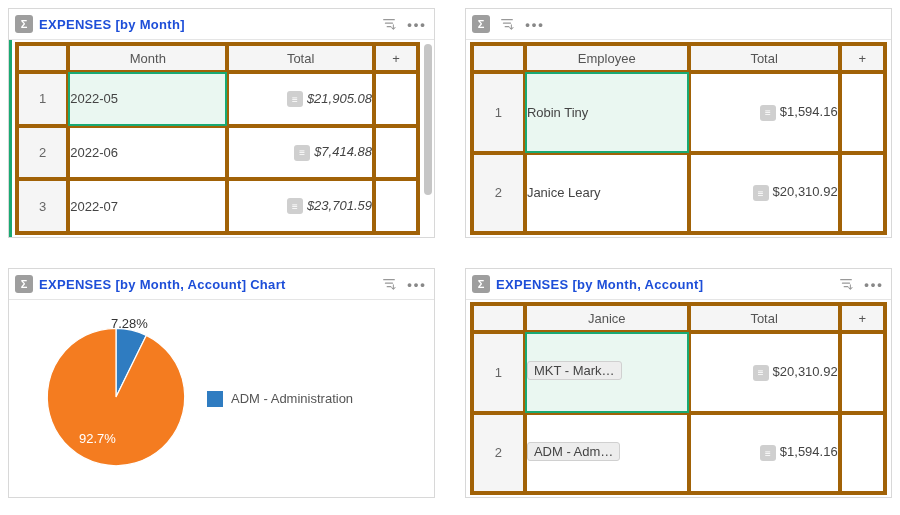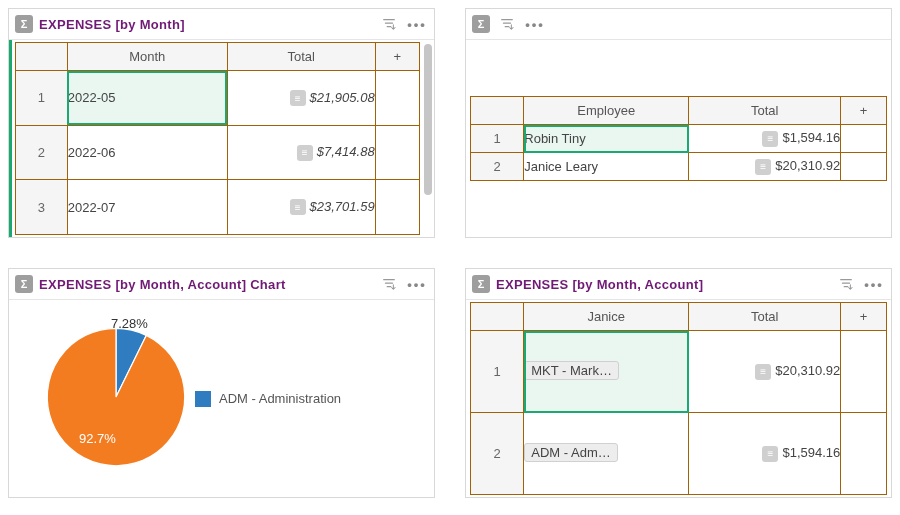--- a/index.html
+++ b/index.html
@@ -33,21 +33,21 @@
   }
   .sigma {
     width: 18px; height: 18px;
     background: #9e9e9e;
     color: #fff;
     font-weight: bold;
     font-size: 11px;
     border-radius: 3px;
     display: flex; align-items: center; justify-content: center;
   }
-  .card-title { flex: 1; font-weight: 600; letter-spacing: .3px; color:#701a75; }
+  .card-title { flex: 1; font-weight: 600; letter-spacing: .3px; color:#1d4ed8; }
   .btn-icon {
     width: 22px; height: 22px;
     display: flex; align-items: center; justify-content: center;
     color:#888;
     border-radius:3px;
   }
   .more-dots { letter-spacing: 2px; font-weight:bold; }
   .card-body {
     flex:1;
     position:relative;
@@ -60,21 +60,21 @@
     position:absolute; left:0; top:0; bottom:0; width:3px;
     background:#1aa972;
   }
   
   table.data {
     border-collapse: collapse;
     width: 100%;
     table-layout: fixed;
   }
   .data th, .data td {
-    border: 1px solid #a16207;
+    border: 4px solid #a16207;
     padding: 4px 0;
     height: 28px;
     white-space: nowrap;
     overflow:hidden;
     text-overflow:ellipsis;
   }
   .data th {
     background: #f5f5f5;
     font-weight: normal;
     text-align: center;
@@ -110,21 +110,21 @@
   
   .fake-scroll {
     position:absolute; right:2px; top:4px; bottom:4px; width:8px;
   }
   .fake-scroll .thumb {
     position:absolute; left:0; right:0; top:0; height:80%;
     background:#c6c6c6; border-radius:4px;
   }
   
   .chart-wrap {
-    display:flex; align-items:center; gap:4px; padding:10px 12px 10px 30px; width:100%;
+    display:flex; align-items:center; gap:16px; padding:10px 12px 10px 30px; width:100%;
   }
   .legend { font-size:13px; color:#555; }
   .legend .row { display:flex; align-items:center; gap:8px; margin:4px 0;}
   .swatch { width:16px;height:16px; }
   .label-abs { position:absolute; font-size:13px; color:#333; }
   svg.pie { overflow:visible; }
 </style>
 </head>
 <body>
 
@@ -183,21 +183,21 @@
     <div class="card-head">
       <span class="sigma">Σ</span>
       <span class="btn-icon">
         <svg width="14" height="14" viewBox="0 0 16 16">
             <path d="M2 3h12M4 7h8M6 11h4" stroke="#999" stroke-width="1.5" stroke-linecap="round"></path>
             <path d="M13 9l0 5m0 0l-2-2m2 2l2-2" stroke="#999" stroke-width="1.2" fill="none" stroke-linecap="round"></path>
           </svg>
       </span>
       <span class="btn-icon more-dots">•••</span>
     </div>
-    <div class="card-body" style="padding:2px 4px;align-items:center;">
+    <div class="card-body" style="padding:2px 4px;">
       <table class="data">
         <thead>
           <tr>
             <th class="rownum"></th>
             <th class="col-main">Employee</th>
             <th class="col-total">Total</th>
             <th class="plus-col">+</th>
           </tr>
         </thead>
         <tbody>

